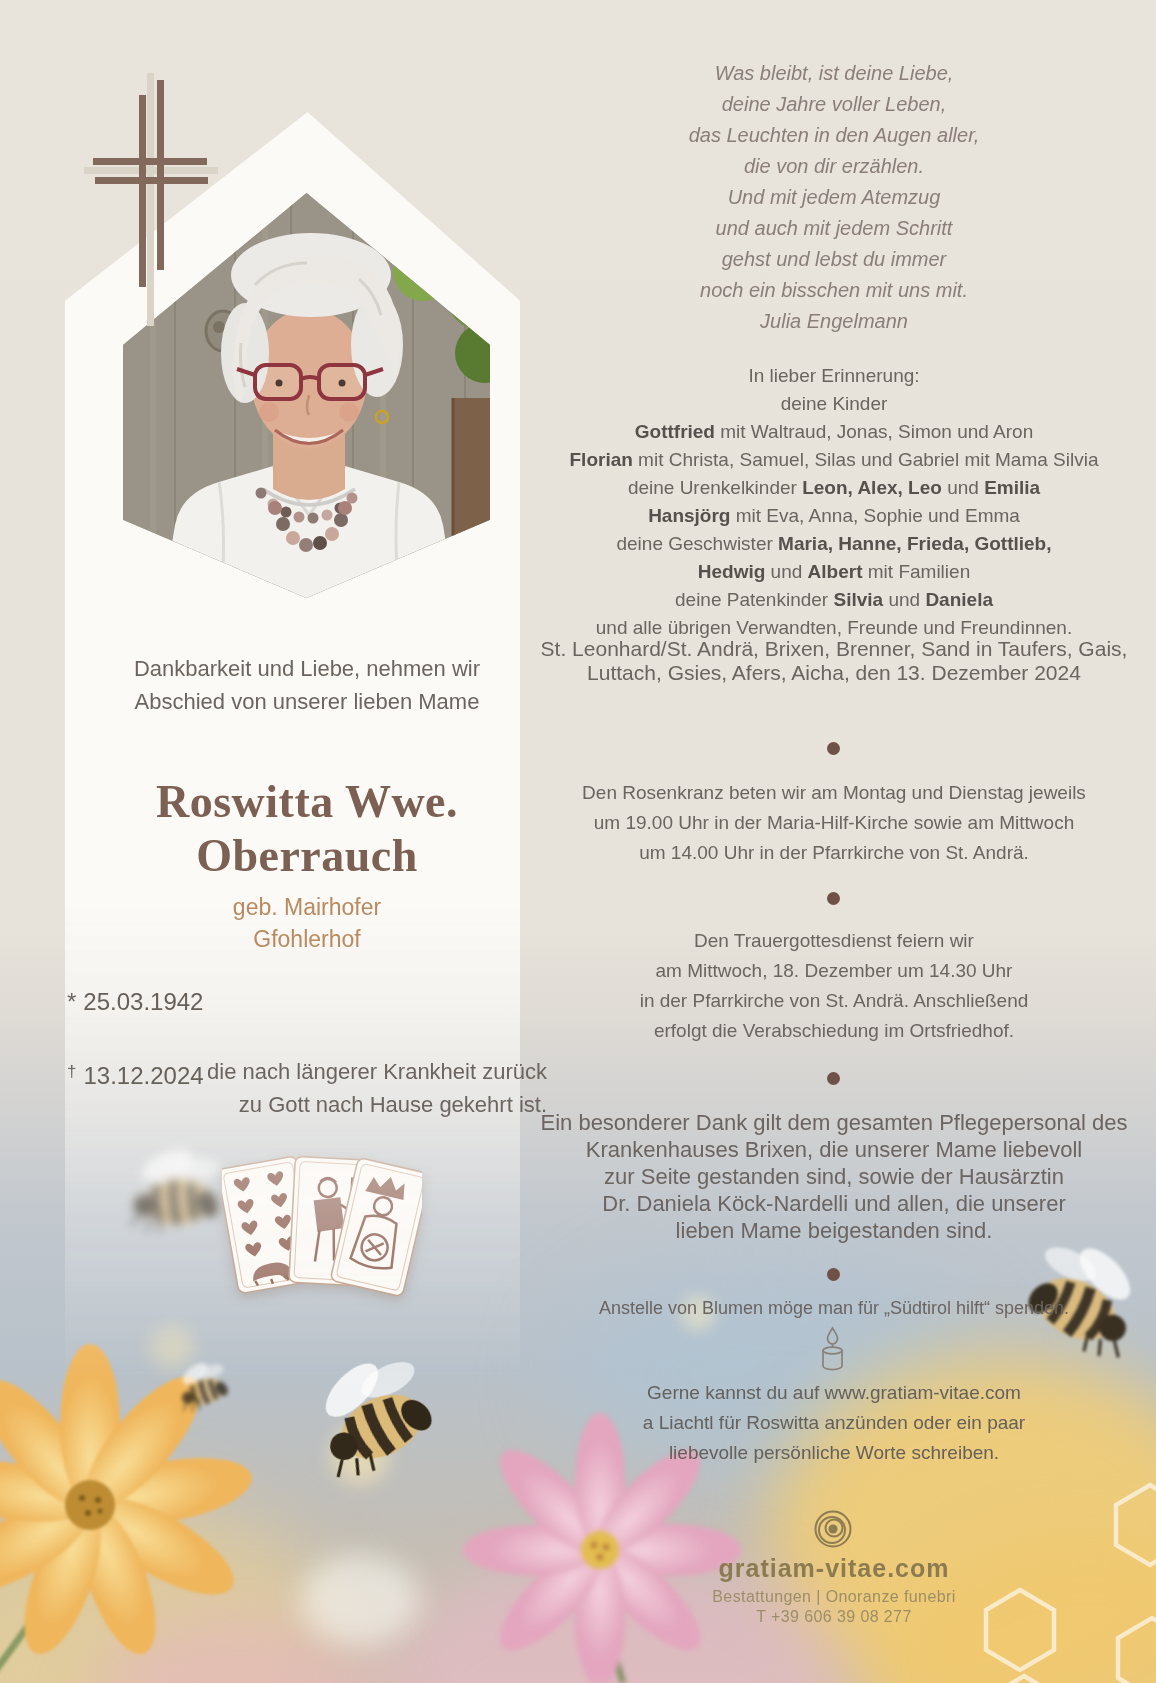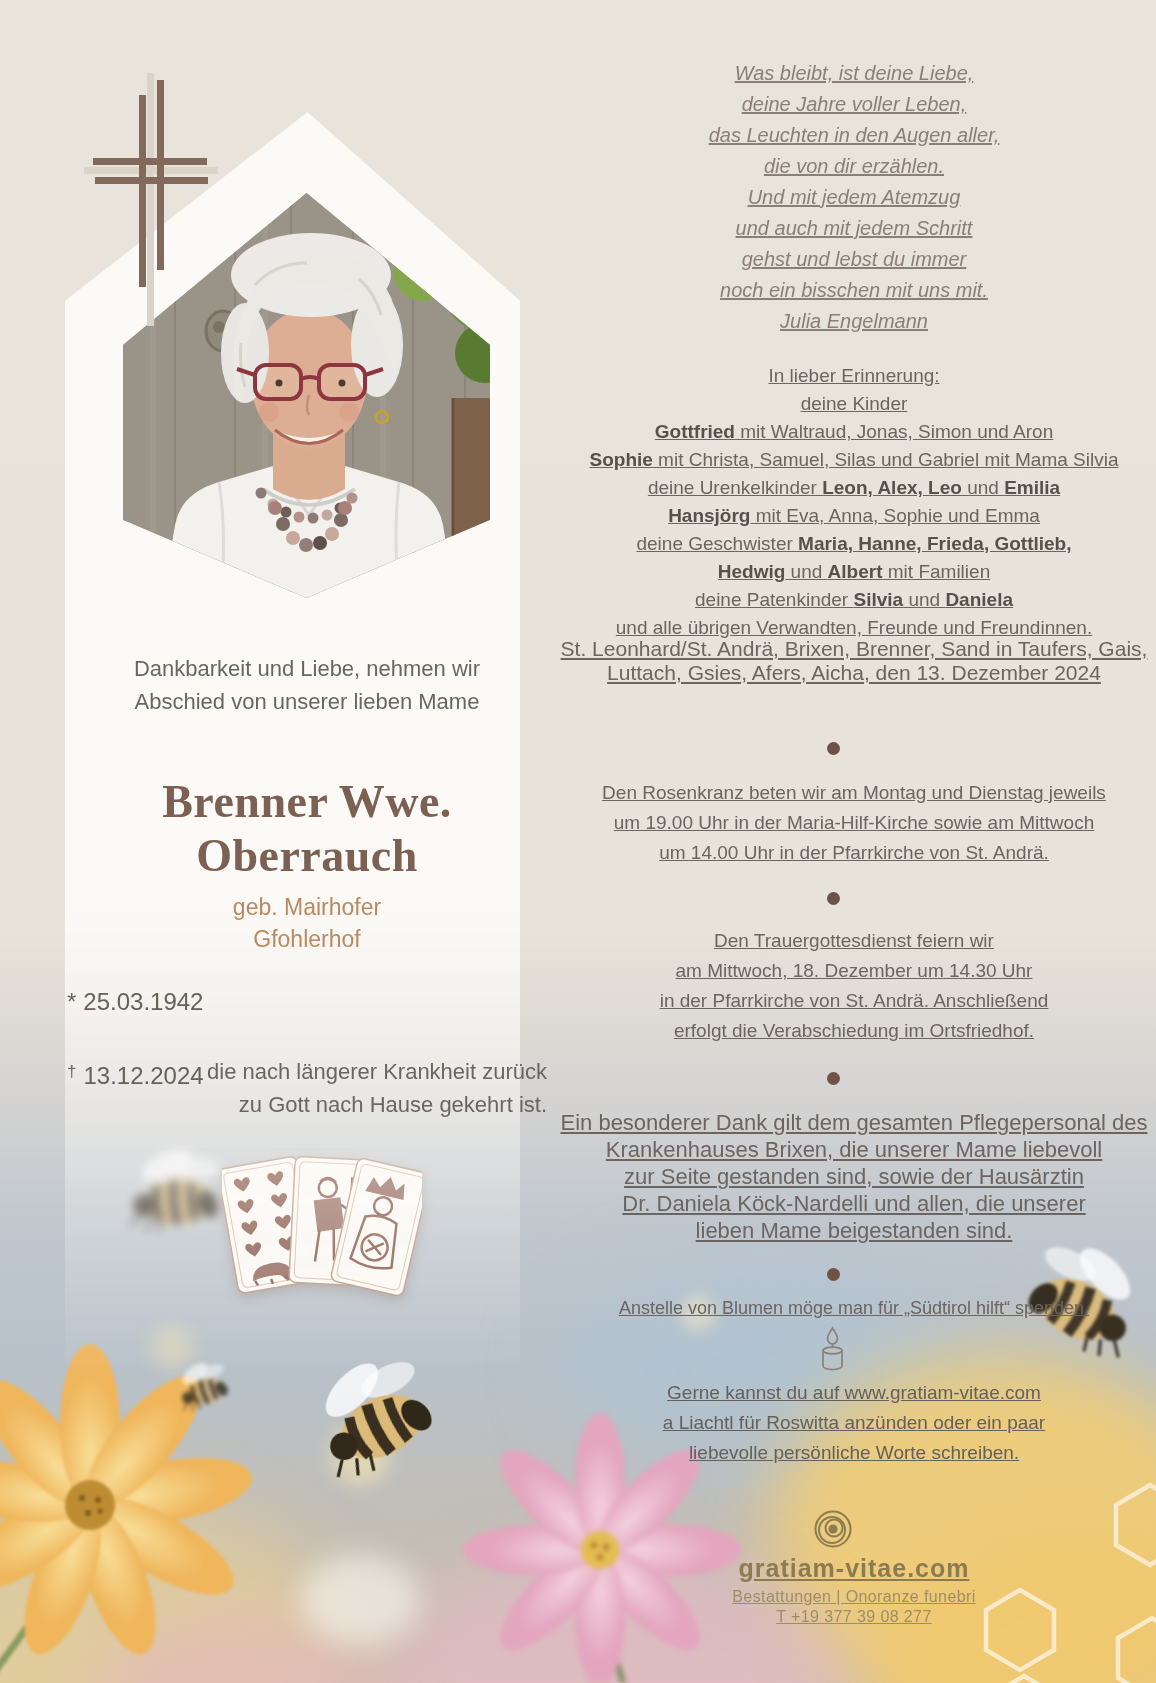--- a/index.html
+++ b/index.html
@@ -7,21 +7,21 @@
     position:relative;width:1156px;height:1683px;margin:0 auto;
     background:linear-gradient(180deg,#e8e3db 0%,#e7e2da 55%,#e3deD6 65%);
     overflow:hidden;
     font-family:"Liberation Sans", sans-serif;
     -webkit-font-smoothing:antialiased;
   }
   .abs{position:absolute;}
   .stack{position:absolute;display:flex;flex-direction:column;align-items:center;}
   .ln{white-space:nowrap;}
   strong{font-weight:700;color:#57525 0;}
-  .rblock{left:554px;width:600px;text-decoration:underline;}
+  .rblock{left:534px;width:600px;}
   .lblock{left:67px;width:480px;}
 
   
   .scene{left:0;top:935px;width:1156px;height:748px;
     background:linear-gradient(180deg,#dad7d1 0%,#cdced0 20%,#bfc6cd 42%,#b8c1c9 58%,#c3beb6 80%,#cfc4ad 100%);
     -webkit-mask-image:linear-gradient(to bottom,transparent 0,rgba(0,0,0,.55) 130px,#000 270px);
     mask-image:linear-gradient(to bottom,transparent 0,rgba(0,0,0,.55) 130px,#000 270px);
   }
   .blob{position:absolute;border-radius:50%;}
   .honeycomb{position:absolute;left:930px;top:1425px;}
@@ -347,21 +347,21 @@
       <rect x="23" y="102" width="114" height="7" fill="#82695c"></rect>
       <rect x="25" y="121" width="113" height="7" fill="#82695c"></rect>
     </g>
   </svg>
 
   <div class="stack lblock intro">
       <div class="ln">Dankbarkeit und Liebe, nehmen wir</div>
       <div class="ln">Abschied von unserer lieben Mame</div>
     </div>
   <div class="stack lblock name">
-      <div class="ln">Brenner Wwe.</div>
+      <div class="ln">Roswitta Wwe.</div>
       <div class="ln">Oberrauch</div>
     </div>
   <div class="stack lblock maiden">
       <div class="ln">geb. Mairhofer</div>
       <div class="ln">Gfohlerhof</div>
     </div>
   <div class="abs dates">
     <span><span class="sym">*</span><span>25.03.1942</span></span>
     <span><span class="sym sym-death">†</span><span>13.12.2024</span></span>
   </div>
@@ -381,21 +381,21 @@
         <div class="ln">gehst und lebst du immer</div>
         <div class="ln">noch ein bisschen mit uns mit.</div>
       </div>
     <div class="attribution">Julia Engelmann</div>
   </div>
 
   <div class="stack rblock memory">
       <div class="ln">In lieber Erinnerung:</div>
       <div class="ln">deine Kinder</div>
       <div class="ln"><strong>Gottfried</strong> mit Waltraud, Jonas, Simon und Aron</div>
-      <div class="ln"><strong>Sophie</strong> mit Christa, Samuel, Silas und Gabriel mit Mama Silvia</div>
+      <div class="ln"><strong>Florian</strong> mit Christa, Samuel, Silas und Gabriel mit Mama Silvia</div>
       <div class="ln">deine Urenkelkinder <strong>Leon, Alex, Leo</strong> und <strong>Emilia</strong></div>
       <div class="ln"><strong>Hansjörg</strong> mit Eva, Anna, Sophie und Emma</div>
       <div class="ln">deine Geschwister <strong>Maria, Hanne, Frieda, Gottlieb,</strong></div>
       <div class="ln"><strong>Hedwig</strong> und <strong>Albert</strong> mit Familien</div>
       <div class="ln">deine Patenkinder <strong>Silvia</strong> und <strong>Daniela</strong></div>
       <div class="ln">und alle übrigen Verwandten, Freunde und Freundinnen.</div>
     </div>
   <div class="stack rblock places">
       <div class="ln">St. Leonhard/St. Andrä, Brixen, Brenner, Sand in Taufers, Gais,</div>
       <div class="ln">Luttach, Gsies, Afers, Aicha, den 13. Dezember 2024</div>
@@ -453,16 +453,16 @@
     </g>
     <circle cx="23" cy="23" r="4.6" fill="#8d7c52"></circle>
   </svg>
   <div class="stack rblock brand">
       <div class="ln">gratiam-vitae.com</div>
     </div>
   <div class="stack rblock tagline">
       <div class="ln">Bestattungen | Onoranze funebri</div>
     </div>
   <div class="stack rblock phone">
-      <div class="ln">T +19 377 39 08 277</div>
+      <div class="ln">T +39 606 39 08 277</div>
     </div>
 
 </div>
 
 </body></html>

